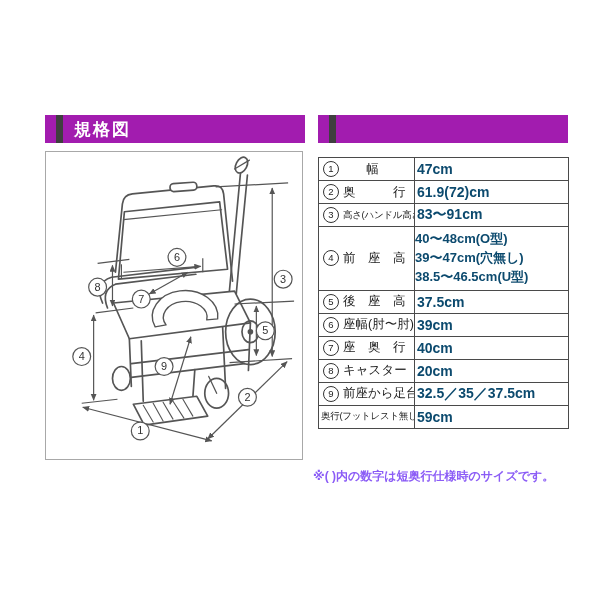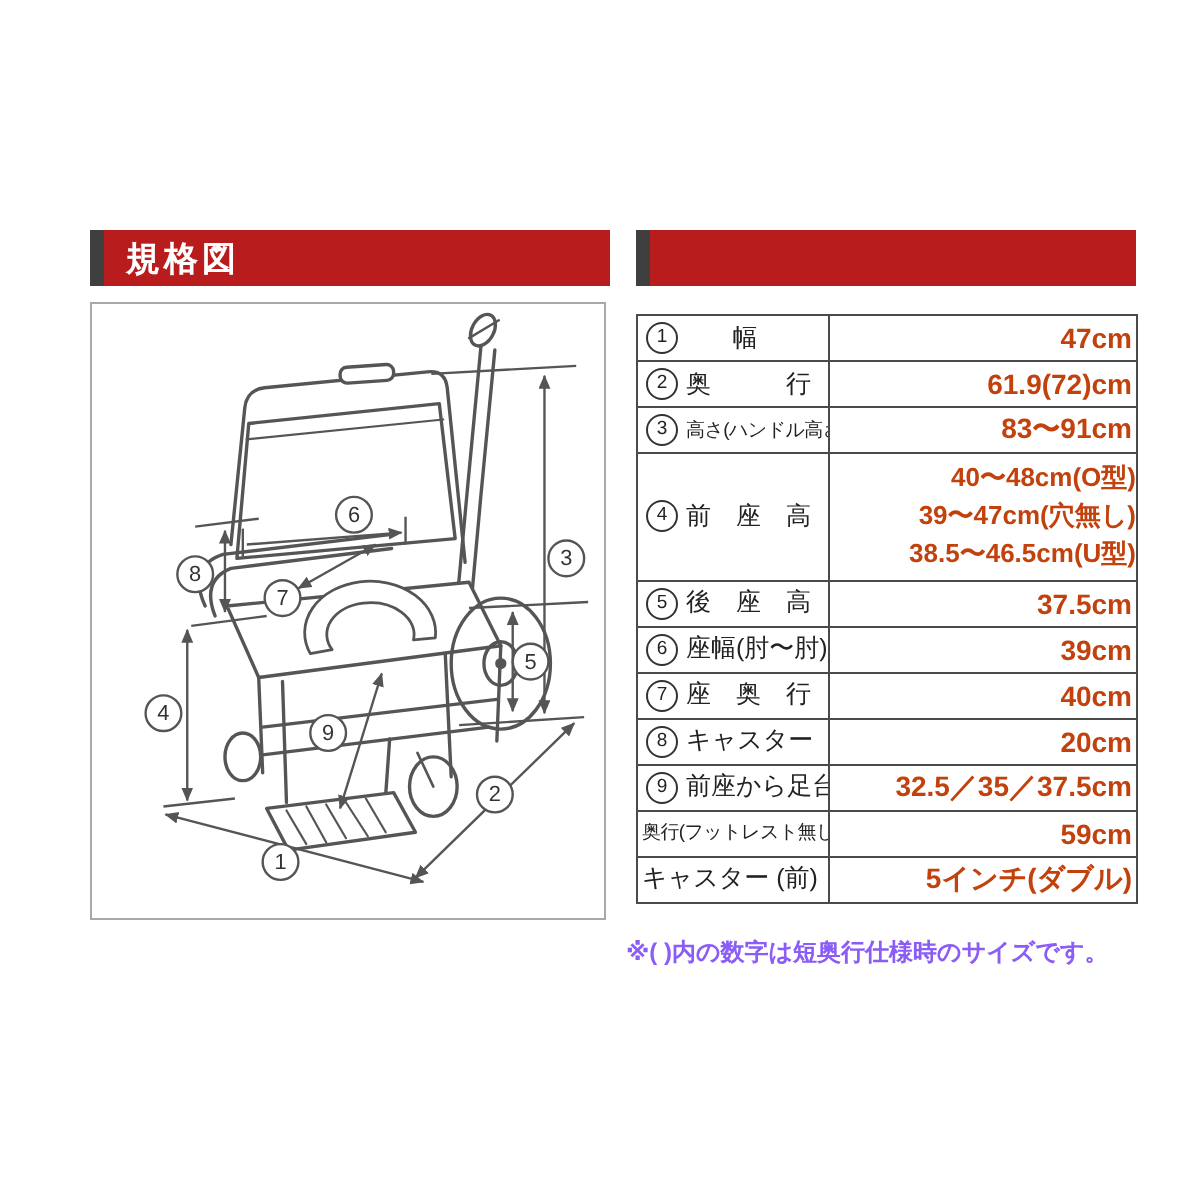--- a/index.html
+++ b/index.html
@@ -2,22 +2,22 @@
 <html><head>
 <meta charset="utf-8">
 <style>
   html,body{margin:0;padding:0;}
   body{
     width:600px;height:600px;background:#ffffff;position:relative;
     font-family:"Liberation Sans","DejaVu Sans",sans-serif;color:#1c1c1c;
     overflow:hidden;
   }
   .panel-header{
-    position:absolute;top:115px;height:28px;background:#b91c1c;
-    display:flex;align-items:center;box-sizing:border-box;
+    position:absolute;top:115px;height:28px;background:#a21caf;
+    display:flex;align-items:center;box-sizing:border-box;padding-left:11px;
   }
   .panel-header .accent{width:7px;height:28px;background:#3f3f3f;flex:0 0 auto;}
   .panel-header .htext{
     color:#ffffff;font-weight:bold;font-size:17px;letter-spacing:2px;padding-left:11px;
   }
   #spec-header{left:45px;width:260px;}
   #size-header{left:318px;width:250px;}
 
   #diagram-box{
     position:absolute;left:45px;top:151px;width:258px;height:309px;
@@ -26,21 +26,21 @@
   #size-table{
     position:absolute;left:318px;top:157px;width:250px;
     border-collapse:collapse;table-layout:fixed;
   }
   #size-table td{
     border:1.4px solid #4a4a4a;padding:0 2px;box-sizing:border-box;
     height:23px;overflow:hidden;white-space:nowrap;
   }
   #size-table td.lbl{width:96px;}
   #size-table td.val{
-    width:154px;text-align:right;font-weight:600;font-size:14px;color:#c2410c;
+    width:154px;text-align:left;font-weight:600;font-size:14px;color:#0c4a6e;
   }
   #size-table td.val.small-value{font-size:11px;}
   #size-table td.val.multi{font-size:13px;line-height:1.45;padding:3px 0;}
   .lbl-inner{display:flex;align-items:center;gap:4px;}
   .num-badge{
     flex:0 0 auto;width:14px;height:14px;border:1px solid #333;border-radius:50%;
     font-size:9.5px;line-height:13px;text-align:center;color:#222;margin-left:2px;
   }
   .lbl-text{flex:1;font-size:12.5px;color:#222;letter-spacing:0;}
   .lbl-text.center{text-align:center;padding-right:10px;}
@@ -263,25 +263,16 @@
   </tr>
       <tr>
     <td class="lbl">
       <span class="lbl-inner">
 
         <span class="lbl-text small">奥行(フットレスト無し)</span>
       </span>
     </td>
     <td class="val">59cm</td>
   </tr>
-      <tr>
-    <td class="lbl">
-      <span class="lbl-inner">
-
-        <span class="lbl-text">キャスター (前)</span>
-      </span>
-    </td>
-    <td class="val">5インチ(ダブル)</td>
-  </tr>
     </tbody>
 </table>
 
 <div id="note">※( )内の数字は短奥行仕様時のサイズです。</div>
 
 </body></html>

